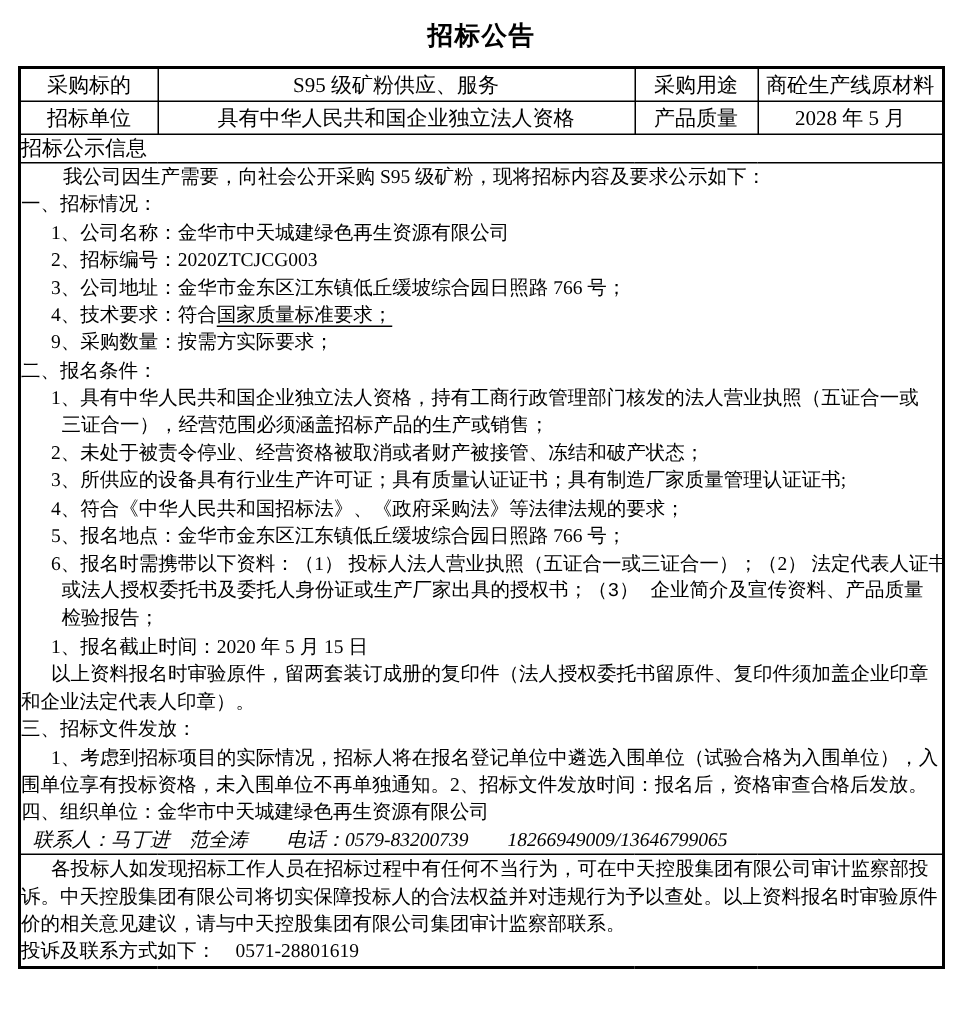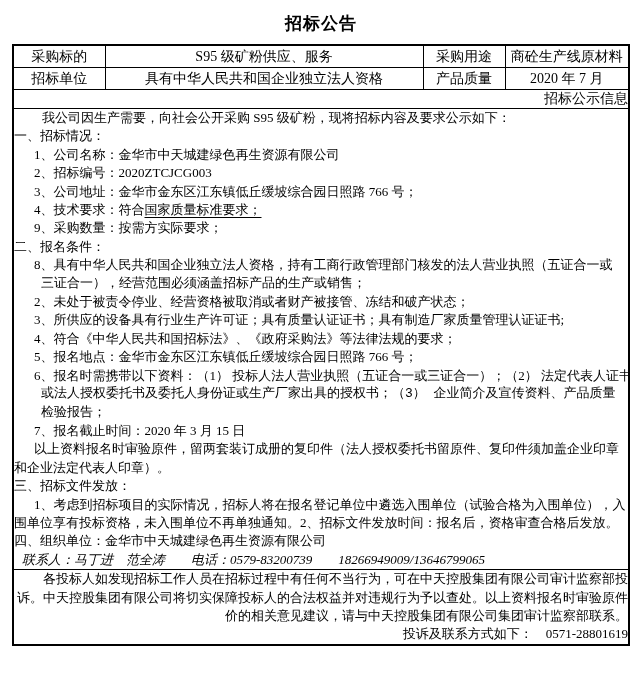--- a/index.html
+++ b/index.html
@@ -49,35 +49,34 @@
   tr.hdr td {
     height: 21px;
     text-align: center;
     vertical-align: middle;
     font-size: 14px;
     white-space: nowrap;
   }
   td.sec {
     height: 17px;
     font-size: 14px;
-    text-align: right;
+    text-align: left;
     vertical-align: middle;
     padding-left: 4px;
   }
   td.bodycell {
     vertical-align: top;
     padding: 2px 4px 1px 4px;
     height: 460px;
     margin-top: 28px;
   }
   td.complaintcell {
     vertical-align: top;
     padding: 3px 4px 1px 4px;
     height: 70px;
-    text-align: right;
   }
   .ln {
     font-size: 13px;
     line-height: 18.4px;
     white-space: nowrap;
   }
   .p2  { text-indent: 28px; }   
   .p1h { text-indent: 20px; }   
   .f   { }                      
   .it  { padding-left: 20px; }  
@@ -103,45 +102,45 @@
       <tr class="hdr">
         <td>采购标的</td>
         <td>S95 级矿粉供应、服务</td>
         <td>采购用途</td>
         <td>商砼生产线原材料</td>
       </tr>
       <tr class="hdr">
         <td>招标单位</td>
         <td>具有中华人民共和国企业独立法人资格</td>
         <td>产品质量</td>
-        <td>2020 年 7 月</td>
+        <td>2028 年 5 月</td>
       </tr>
       <tr>
         <td class="sec" colspan="4">招标公示信息</td>
       </tr>
       <tr>
         <td class="bodycell" colspan="4">
           <div class="ln p2">我公司因生产需要，向社会公开采购 S95 级矿粉，现将招标内容及要求公示如下：</div>
           <div class="ln f">一、招标情况：</div>
           <div class="ln it">1、公司名称：金华市中天城建绿色再生资源有限公司</div>
           <div class="ln it">2、招标编号：2020ZTCJCG003</div>
           <div class="ln it">3、公司地址：金华市金东区江东镇低丘缓坡综合园日照路 766 号；</div>
           <div class="ln it"><span>4、技术要求：符合</span><span class="u">国家质量标准要求；</span></div>
           <div class="ln it">9、采购数量：按需方实际要求；</div>
           <div class="ln f">二、报名条件：</div>
-          <div class="ln it">8、具有中华人民共和国企业独立法人资格，持有工商行政管理部门核发的法人营业执照（五证合一或</div>
+          <div class="ln it">1、具有中华人民共和国企业独立法人资格，持有工商行政管理部门核发的法人营业执照（五证合一或</div>
           <div class="ln cont">三证合一），经营范围必须涵盖招标产品的生产或销售；</div>
           <div class="ln it">2、未处于被责令停业、经营资格被取消或者财产被接管、冻结和破产状态；</div>
           <div class="ln it">3、所供应的设备具有行业生产许可证；具有质量认证证书；具有制造厂家质量管理认证证书;</div>
           <div class="ln it">4、符合《中华人民共和国招标法》、《政府采购法》等法律法规的要求；</div>
           <div class="ln it">5、报名地点：金华市金东区江东镇低丘缓坡综合园日照路 766 号；</div>
           <div class="ln it">6、报名时需携带以下资料：（1） 投标人法人营业执照（五证合一或三证合一）；（2） 法定代表人证书</div>
           <div class="ln cont">或法人授权委托书及委托人身份证或生产厂家出具的授权书；（3） 企业简介及宣传资料、产品质量</div>
           <div class="ln cont">检验报告；</div>
-          <div class="ln it">7、报名截止时间：2020 年 3 月 15 日</div>
+          <div class="ln it">1、报名截止时间：2020 年 5 月 15 日</div>
           <div class="ln p1h">以上资料报名时审验原件，留两套装订成册的复印件（法人授权委托书留原件、复印件须加盖企业印章</div>
           <div class="ln f">和企业法定代表人印章）。</div>
           <div class="ln f">三、招标文件发放：</div>
           <div class="ln p1h">1、考虑到招标项目的实际情况，招标人将在报名登记单位中遴选入围单位（试验合格为入围单位），入</div>
           <div class="ln f">围单位享有投标资格，未入围单位不再单独通知。2、招标文件发放时间：报名后，资格审查合格后发放。</div>
           <div class="ln f">四、组织单位：金华市中天城建绿色再生资源有限公司</div>
           <div class="ln p1">联系人：马丁进　范全涛　　电话：0579-83200739　　18266949009/13646799065</div>
         </td>
       </tr>
       <tr>

